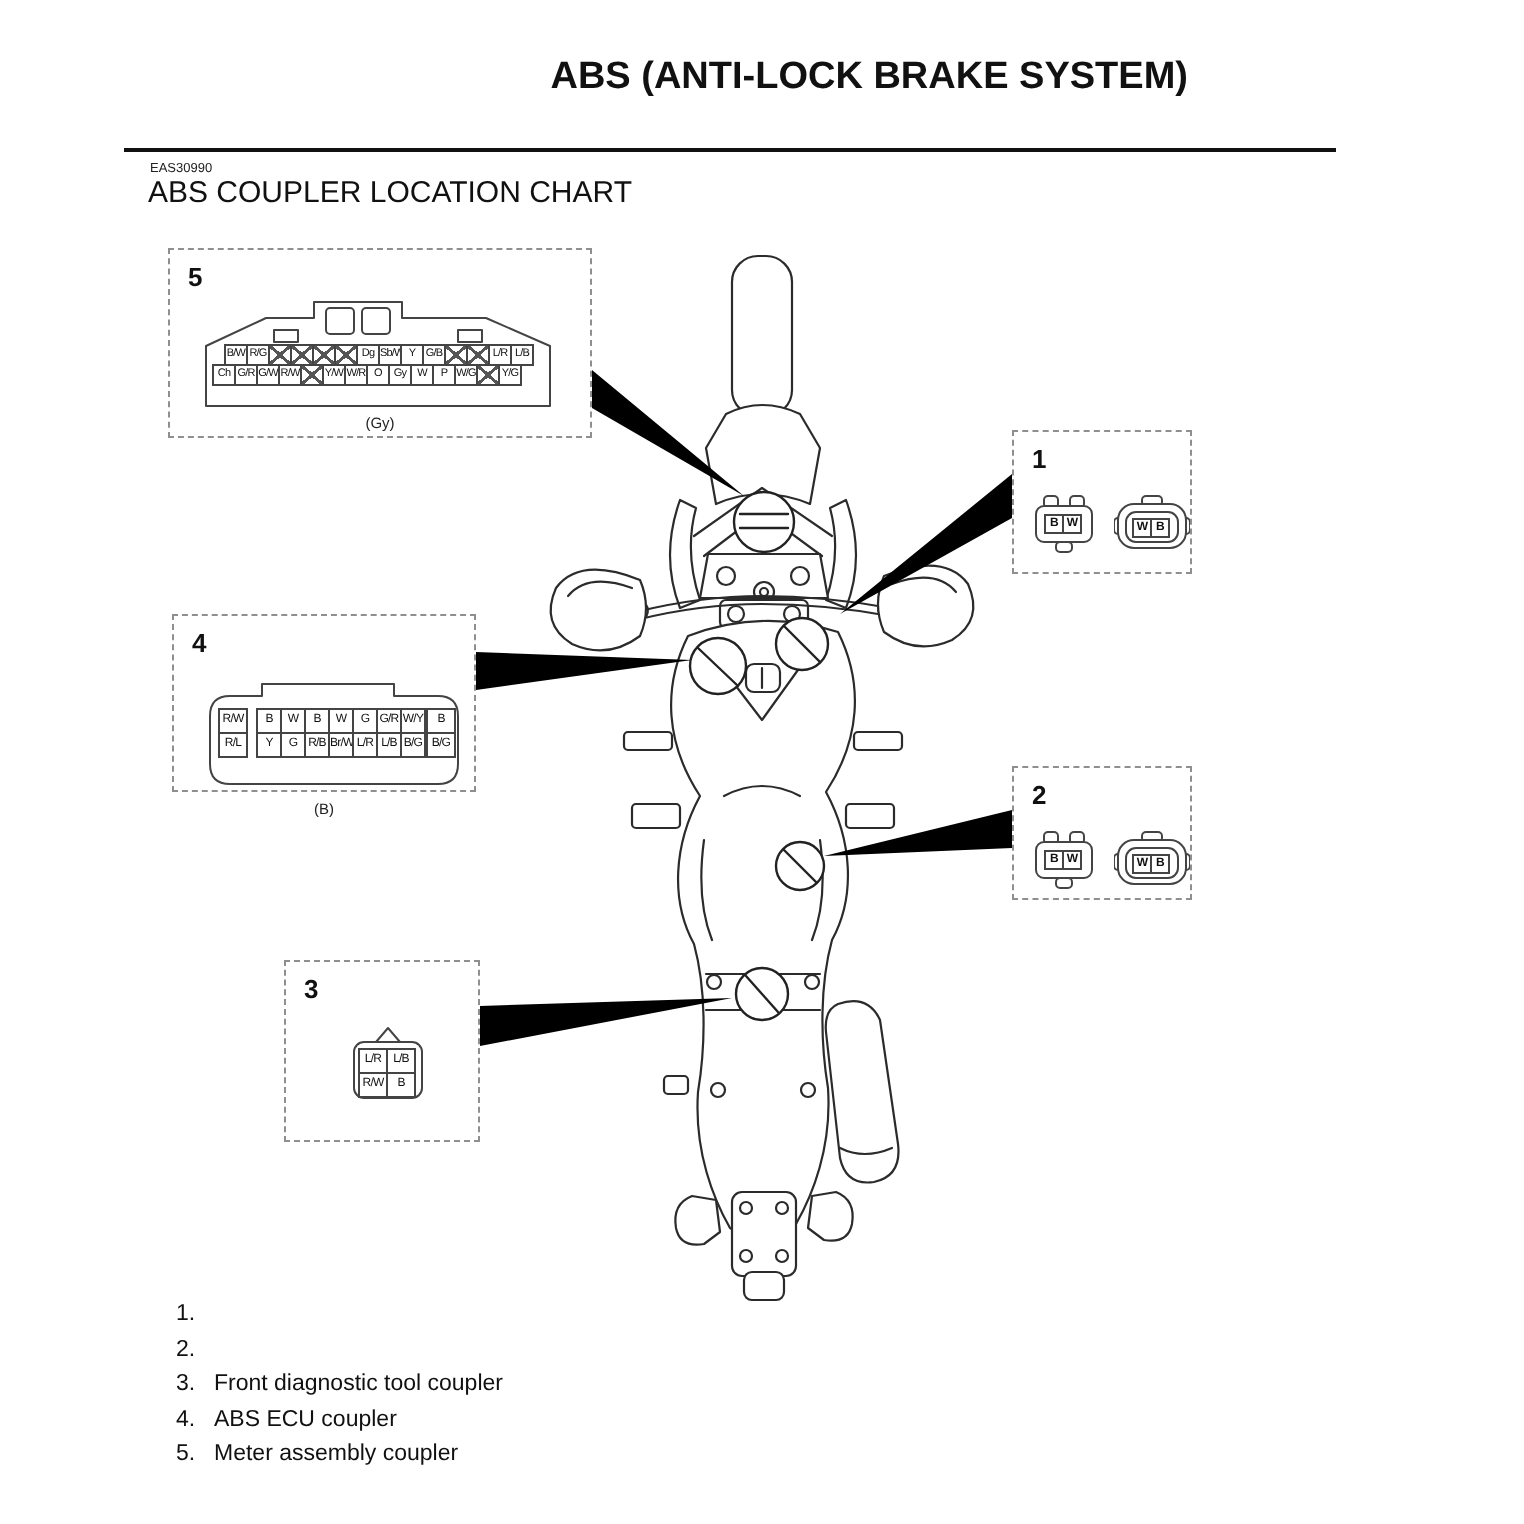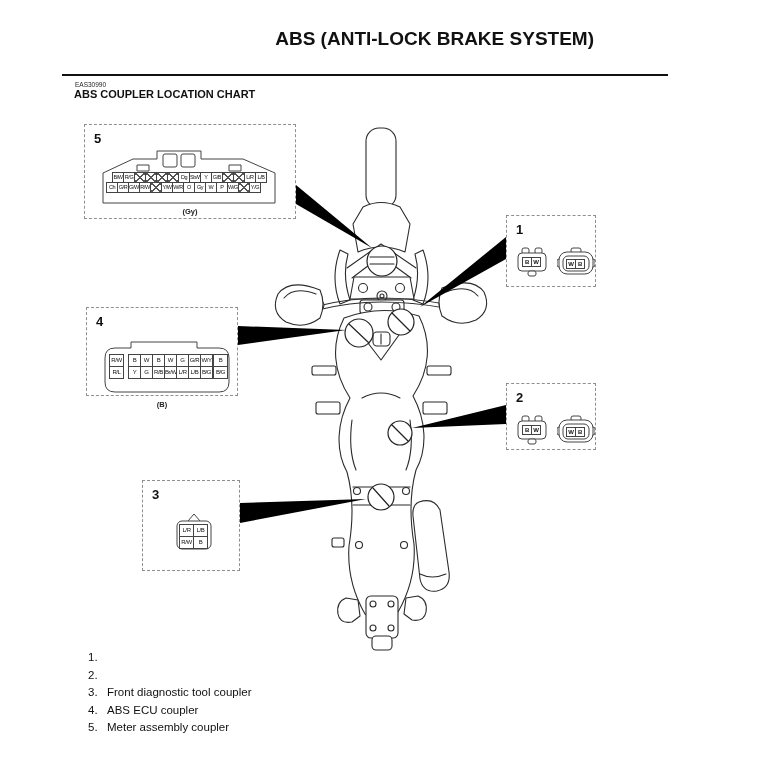--- a/index.html
+++ b/index.html
@@ -4,42 +4,42 @@
 <style>
   html,body{margin:0;padding:0;background:#fff;}
   .page{position:relative;width:668px;height:762px;background:#fff;overflow:hidden;
         font-family:"Liberation Sans",sans-serif;color:#111;}
   .art{position:absolute;left:0;top:0;width:762px;height:762px;}
 
   
   .title{position:absolute;top:28px;right:74px;font-size:19px;font-weight:700;letter-spacing:0px;}
   .rule{position:absolute;left:62px;top:74px;width:638px;height:2.4px;background:#111;}
   .eas{position:absolute;left:75px;top:81px;font-size:6.5px;color:#222;}
-  .sect{position:absolute;left:74px;top:88px;font-size:11px;font-weight:700;}
+  .sect{position:absolute;left:74px;top:88px;font-size:15px;font-weight:400;}
 
   
   .dbox{position:absolute;border:1px dashed #8f8f8f;box-sizing:border-box;background:transparent;}
   .box5{left:84px;top:124px;width:212px;height:95px;}
   .box4{left:86px;top:307px;width:152px;height:89px;}
   .box3{left:142px;top:480px;width:98px;height:91px;}
   .box1{left:506px;top:215px;width:90px;height:72px;}
   .box2{left:506px;top:383px;width:90px;height:67px;}
   .box-num{position:absolute;left:9px;top:6px;font-size:13px;font-weight:700;}
 
   
   .conn{position:absolute;}
   .conn svg{position:absolute;left:0;top:0;}
   .crow{position:absolute;white-space:nowrap;}
   .cell{display:inline-block;box-sizing:border-box;width:12px;height:11px;border:1px solid #444;
         margin-right:-1px;background:#fff;font-size:5.5px;line-height:9px;text-align:center;
         color:#111;overflow:hidden;letter-spacing:-0.4px;vertical-align:top;}
   .cell.x{color:transparent;background:
      linear-gradient(to top right, transparent 44%, #555 44%, #555 56%, transparent 56%),
      linear-gradient(to bottom right, transparent 44%, #555 44%, #555 56%, transparent 56%),#fff;}
-  .housing-label{position:absolute;left:0;right:0;text-align:center;font-size:7.5px;color:#222;font-weight:bold;}
+  .housing-label{position:absolute;left:0;right:0;text-align:center;font-size:7.5px;color:#222;}
 
   .conn5{left:12px;top:24px;width:184px;height:56px;}
   .c5top{left:15px;top:23px;}
   .c5bot{left:9px;top:33px;}
   .lab5{top:82px;}
 
   .conn4{left:14px;top:30px;width:132px;height:56px;}
   .conn4 .cell{width:13px;height:13px;line-height:11px;font-size:6px;}
   .vcol .cell{display:block;margin:0 0 -1px 0;width:15px;}
   .c4left{left:8px;top:16px;}

